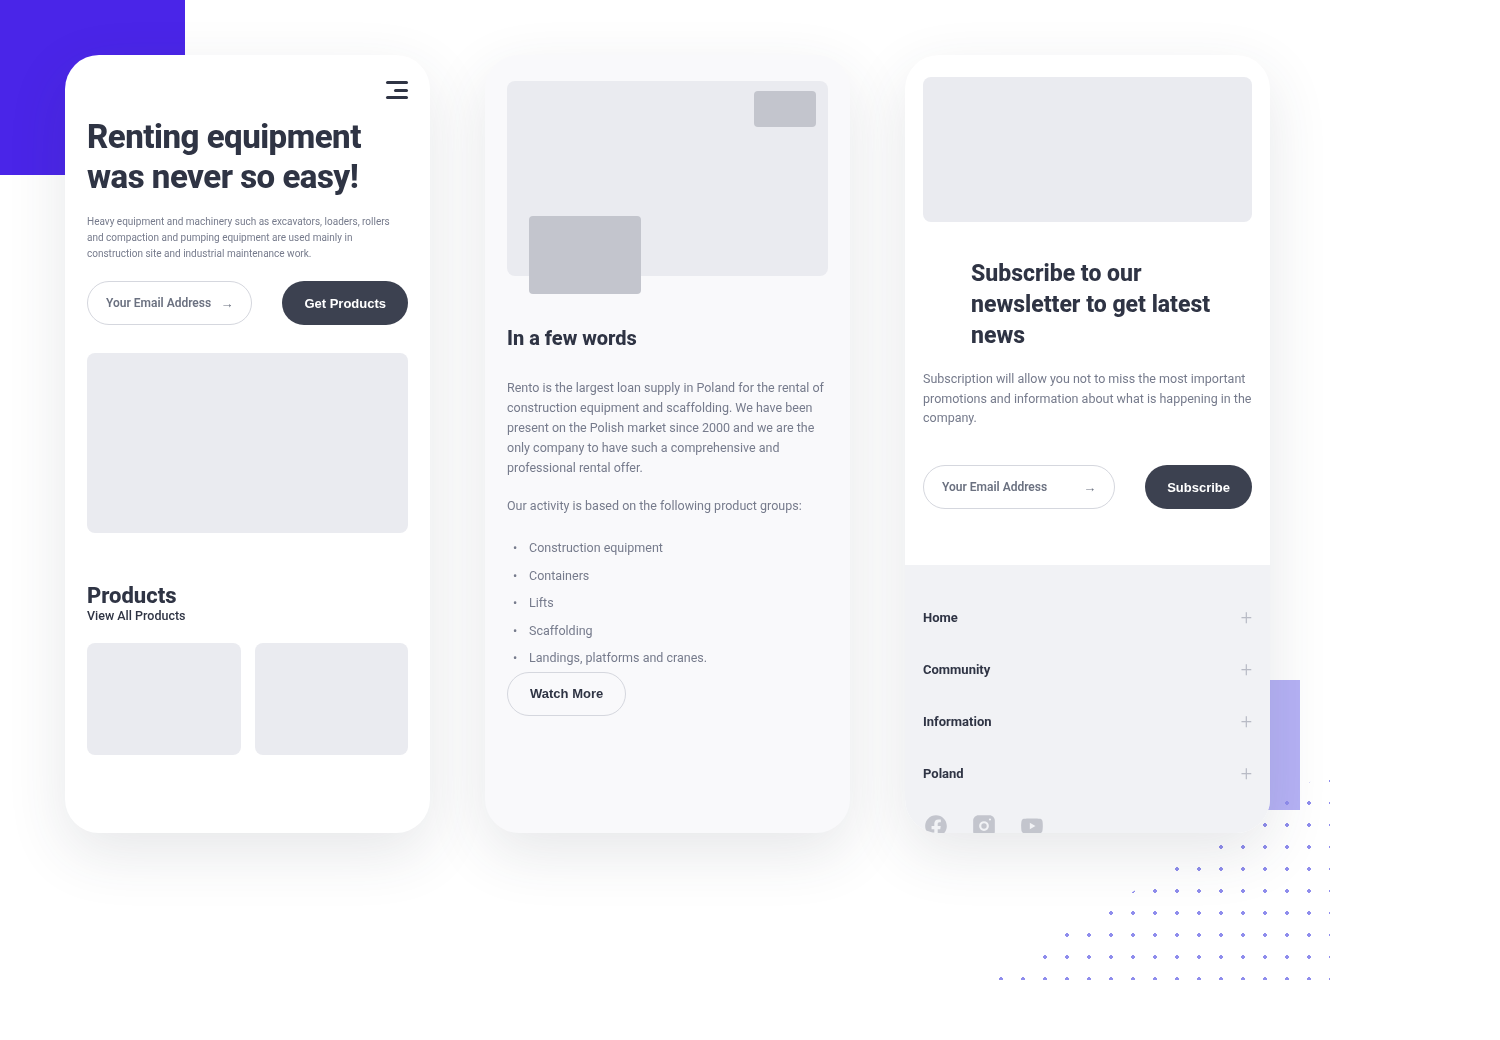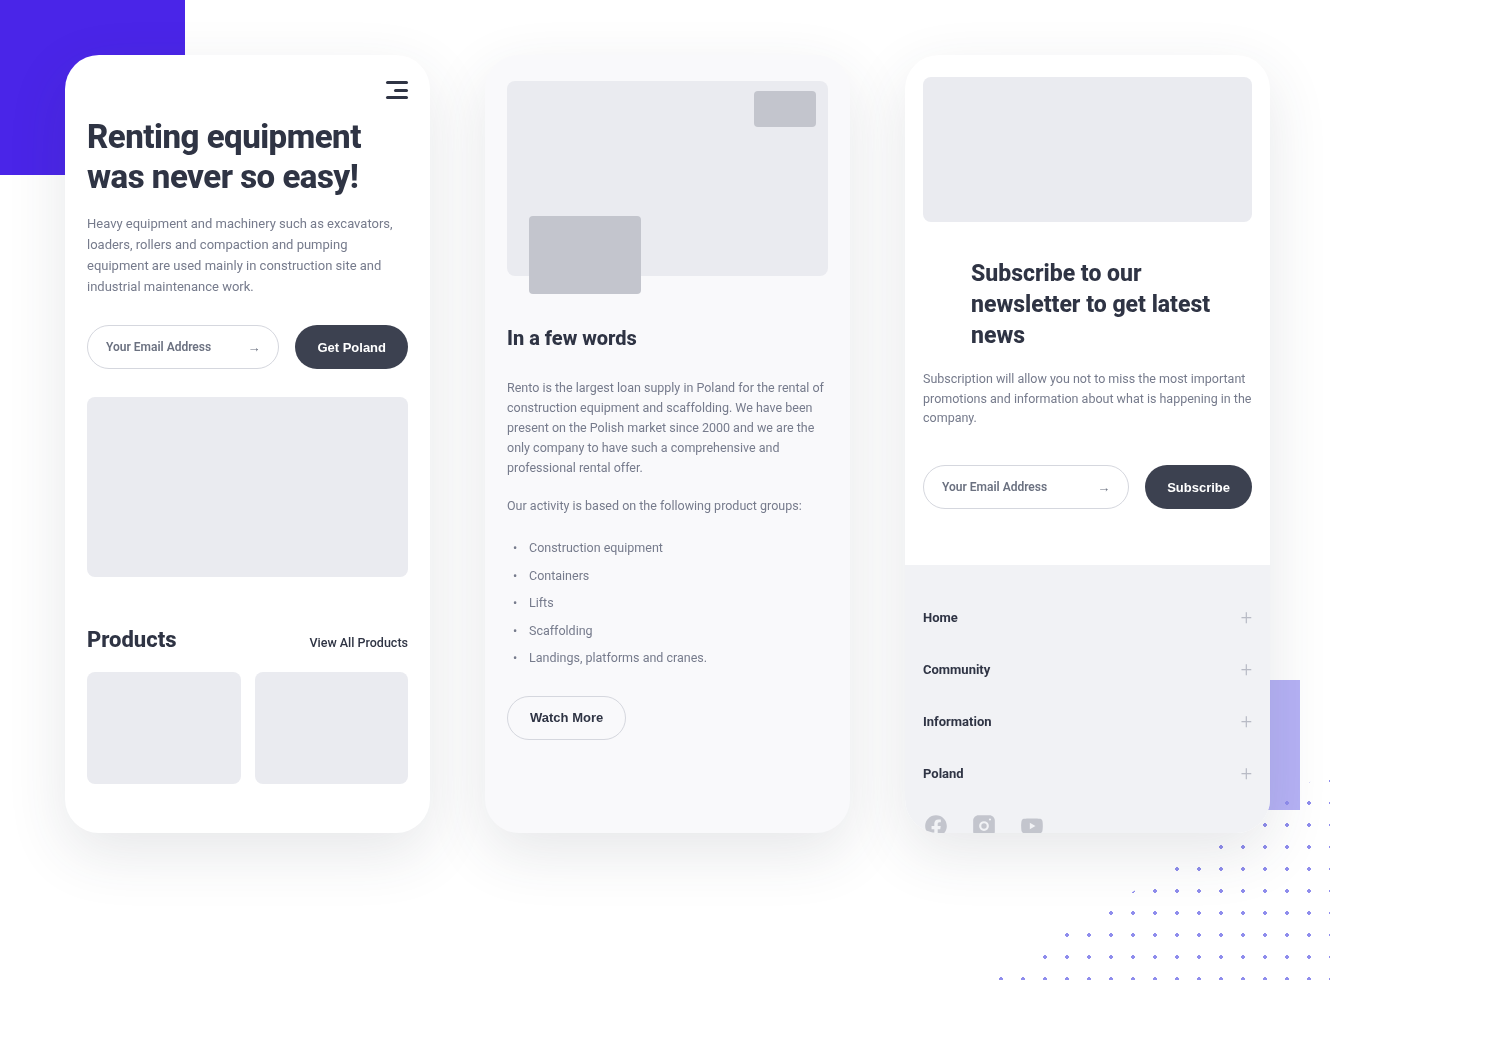--- a/index.html
+++ b/index.html
@@ -92,28 +92,28 @@
     .menu-icon span:nth-child(3) { width: 22px; align-self: flex-end; }
     .hero-title {
       font-size: 33px;
       font-weight: 800;
       color: #2f3444;
       line-height: 1.2;
       margin-bottom: 18px;
       letter-spacing: -0.5px;
     }
     .hero-desc {
-      font-size: 13px;
+      font-size: 10px;
       color: #767b8c;
       line-height: 1.6;
-      margin-bottom: 28px;
+      margin-bottom: 19px;
     }
     .cta-row {
       display: flex;
-      gap: 16px;
+      gap: 30px;
       margin-bottom: 28px;
     }
     .email-pill {
       flex: 1;
       height: 44px;
       border: 1.5px solid #d5d7de;
       border-radius: 22px;
       display: flex;
       align-items: center;
       justify-content: space-between;
@@ -146,20 +146,21 @@
     .image-placeholder {
       background: #eaebf0;
       border-radius: 8px;
     }
     .hero-image { width: 100%; height: 180px; margin-bottom: 50px; }
     .section-header-row {
       display: flex;
       justify-content: space-between;
       align-items: baseline;
       margin-bottom: 20px;
+      flex-direction: column;
     }
     .section-title {
       font-size: 22px;
       font-weight: 800;
       color: #2f3444;
     }
     .view-all {
       font-size: 12.5px;
       color: #2f3444;
       font-weight: 500;
@@ -215,21 +216,20 @@
       margin-bottom: 28px;
     }
     .about-para {
       font-size: 12.5px;
       color: #767b8c;
       line-height: 1.6;
       margin-bottom: 18px;
     }
     ul.about-list {
       list-style: none;
-      margin-bottom: 24px;
     }
     ul.about-list li {
       font-size: 12.5px;
       color: #767b8c;
       line-height: 2.2;
       padding-left: 22px;
       position: relative;
     }
     ul.about-list li::before {
       content: '•';
@@ -323,21 +323,21 @@
           <span></span>
       </div>
     </div>
     <h1 class="hero-title">Renting equipment was never so easy!</h1>
     <p class="hero-desc">Heavy equipment and machinery such as excavators, loaders, rollers and compaction and pumping equipment are used mainly in construction site and industrial maintenance work.</p>
     <div class="cta-row">
       <div class="email-pill">
         <span class="placeholder">Your Email Address</span>
         <span class="arrow">→</span>
       </div>
-      <button class="btn-dark">Get Poland</button>
+      <button class="btn-dark">Get Products</button>
     </div>
     <div class="image-placeholder hero-image"></div>
     <div class="section-header-row">
       <div class="section-title">Products</div>
       <div class="view-all">View All Products</div>
     </div>
     <div class="products-row">
       <div class="product-card"></div>
       <div class="product-card"></div>
     </div>

